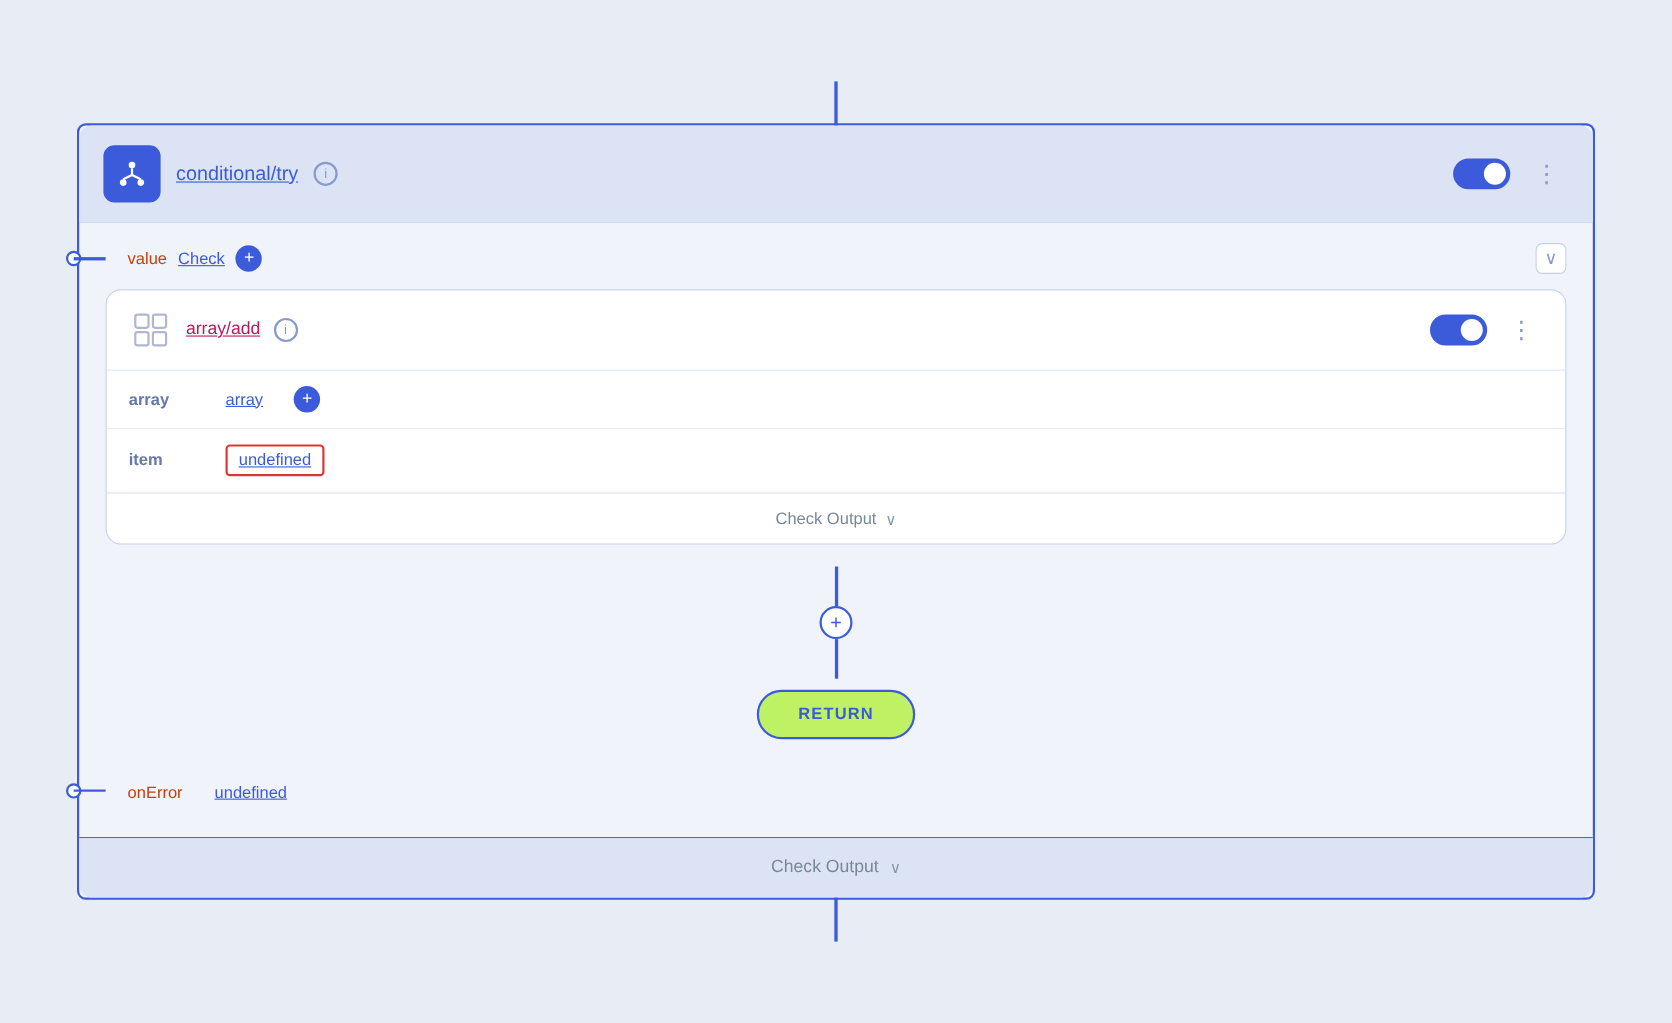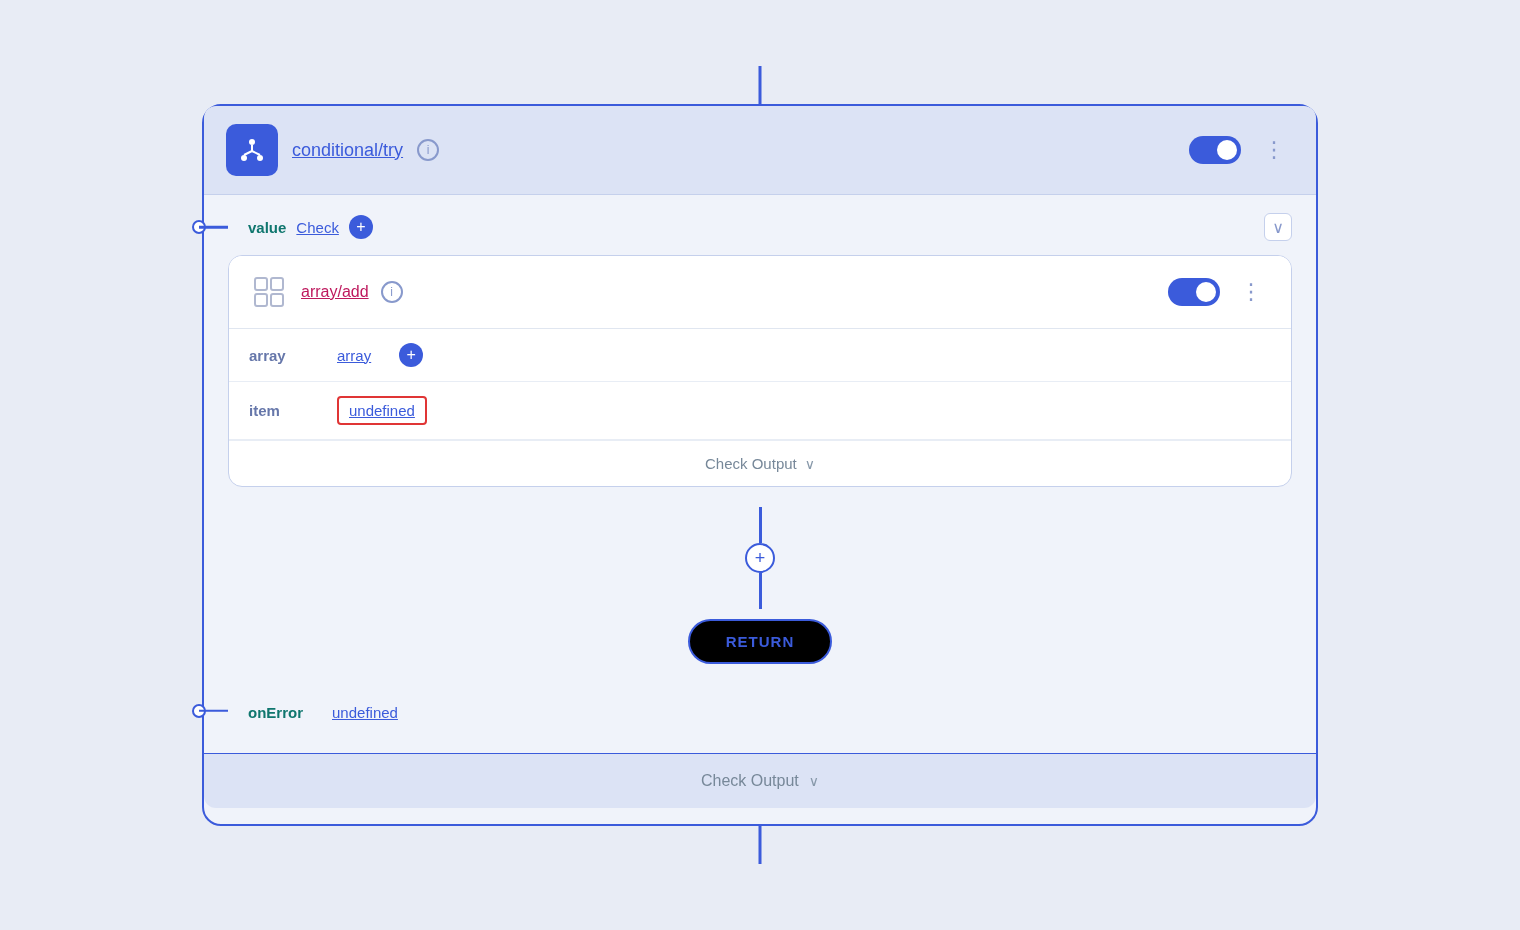--- a/index.html
+++ b/index.html
@@ -8,26 +8,26 @@
       font-family: -apple-system, BlinkMacSystemFont, 'Segoe UI', sans-serif;
       width: 1520px;
       height: 930px;
       overflow: hidden;
       display: flex;
       align-items: center;
       justify-content: center;
     }
 
     .outer-card {
-      width: 1116px;
+      width: 1380px;
       background: #f0f3fa;
       border: 2.5px solid #3b5bdb;
-      border-radius: 19px;
+      border-radius: 8px;
       position: relative;
-      padding-bottom: 16px;
+      padding-bottom: 0;
     }
 
     
     .top-connector {
       position: absolute;
       top: -40px;
       left: 50%;
       transform: translateX(-50%);
       width: 3px;
       height: 40px;
@@ -153,23 +153,23 @@
       position: absolute;
       left: -29px;
       top: 50%;
       transform: translateY(-50%);
       width: 29px;
       height: 2.5px;
       background: #3b5bdb;
     }
 
     .param-label {
-      color: #0f766e;
-      font-size: 15px;
-      font-weight: 700;
+      color: #c2410c;
+      font-size: 15px;
+      font-weight: 400;
     }
 
     .param-link {
       color: #3b5bdb;
       font-size: 15px;
       text-decoration: underline;
       cursor: pointer;
     }
 
     .add-btn {
@@ -320,21 +320,21 @@
       font-weight: 300;
     }
 
     .return-btn {
       border: 2.5px solid #3b5bdb;
       border-radius: 24px;
       padding: 12px 36px;
       font-size: 15px;
       font-weight: 700;
       color: #3b5bdb;
-      background: #000000;
+      background: #bef264;
       cursor: pointer;
       letter-spacing: 1px;
       margin-top: 10px;
     }
 
     
     .on-error-row {
       display: flex;
       align-items: center;
       gap: 10px;

